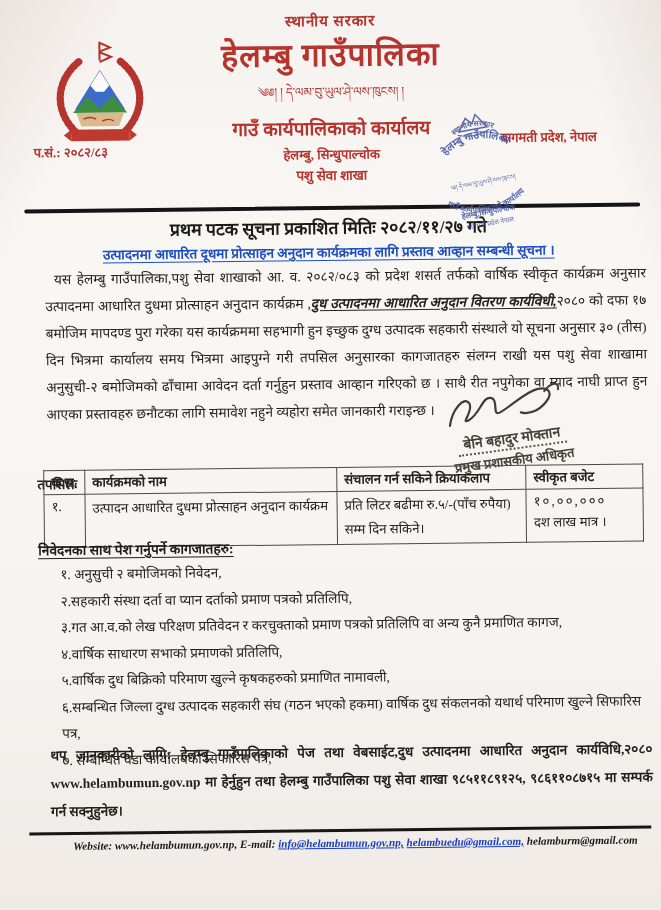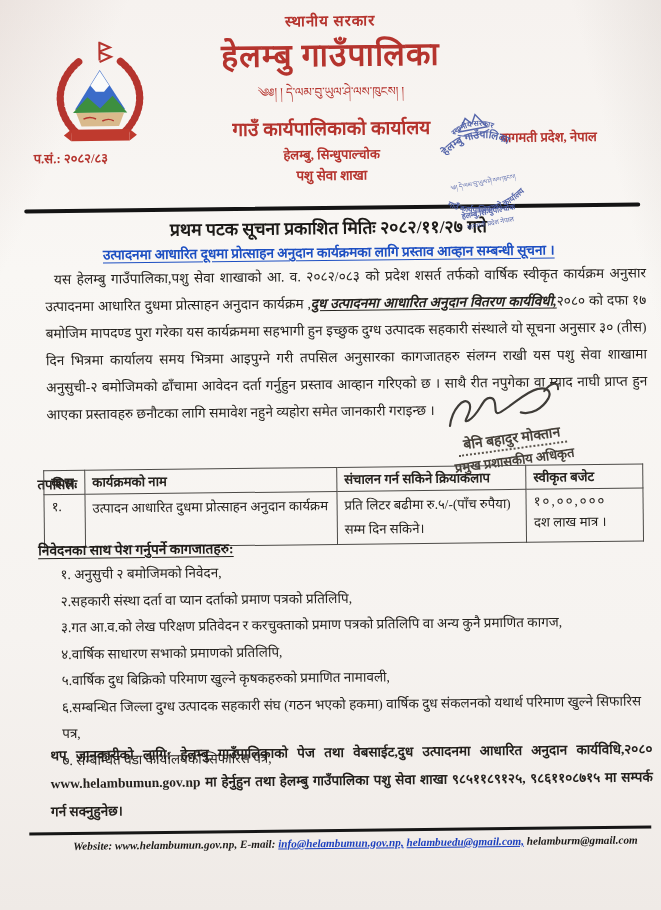--- a/index.html
+++ b/index.html
@@ -19,21 +19,21 @@
   .center { text-align:center; }
 
   .hdr-wrap { left:148px; top:10px; width:372px; text-align:center; }
   .govt-label { font-size:15px; font-weight:bold; letter-spacing:1px; }
   .muni-name { font-size:32px; font-weight:bold; letter-spacing:1px; margin-top:2px; }
   .tib-line { font-size:12px; margin-top:3px; }
   .office-name { font-size:19px; font-weight:bold; margin-top:3px; }
   .addr-line { font-size:13px; font-weight:bold; margin-top:4px; }
   .branch-line { font-size:13.5px; font-weight:bold; margin-top:3px; }
   .province { left:503px; top:130px; font-size:13px; font-weight:bold; z-index:1; }
-  .refno { left:36px; top:146px; font-size:13px; font-weight:bold; }
+  .refno { left:36px; top:140px; font-size:13px; font-weight:bold; }
 
   .emblem { left:50px; top:36px; width:106px; height:120px; }
   .stamp { left:412px; top:98px; width:142px; height:150px; transform:rotate(-10deg); opacity:.92; z-index:2; }
 
   .rule-top { left:26px; top:206px; width:616px; height:4px; background:#141414; border-radius:2px; }
   .rule-bottom { left:24px; top:829px; width:622px; height:3px; background:#161616; }
 
   .pub-title { left:60px; top:215px; width:540px; font-size:17.5px; font-weight:bold; color:#1d1b18; }
   .subject { left:22px; top:242px; width:616px; font-size:13.6px; font-weight:bold; color:#1d4fc2;
              text-decoration:underline; text-underline-offset:3px; }

